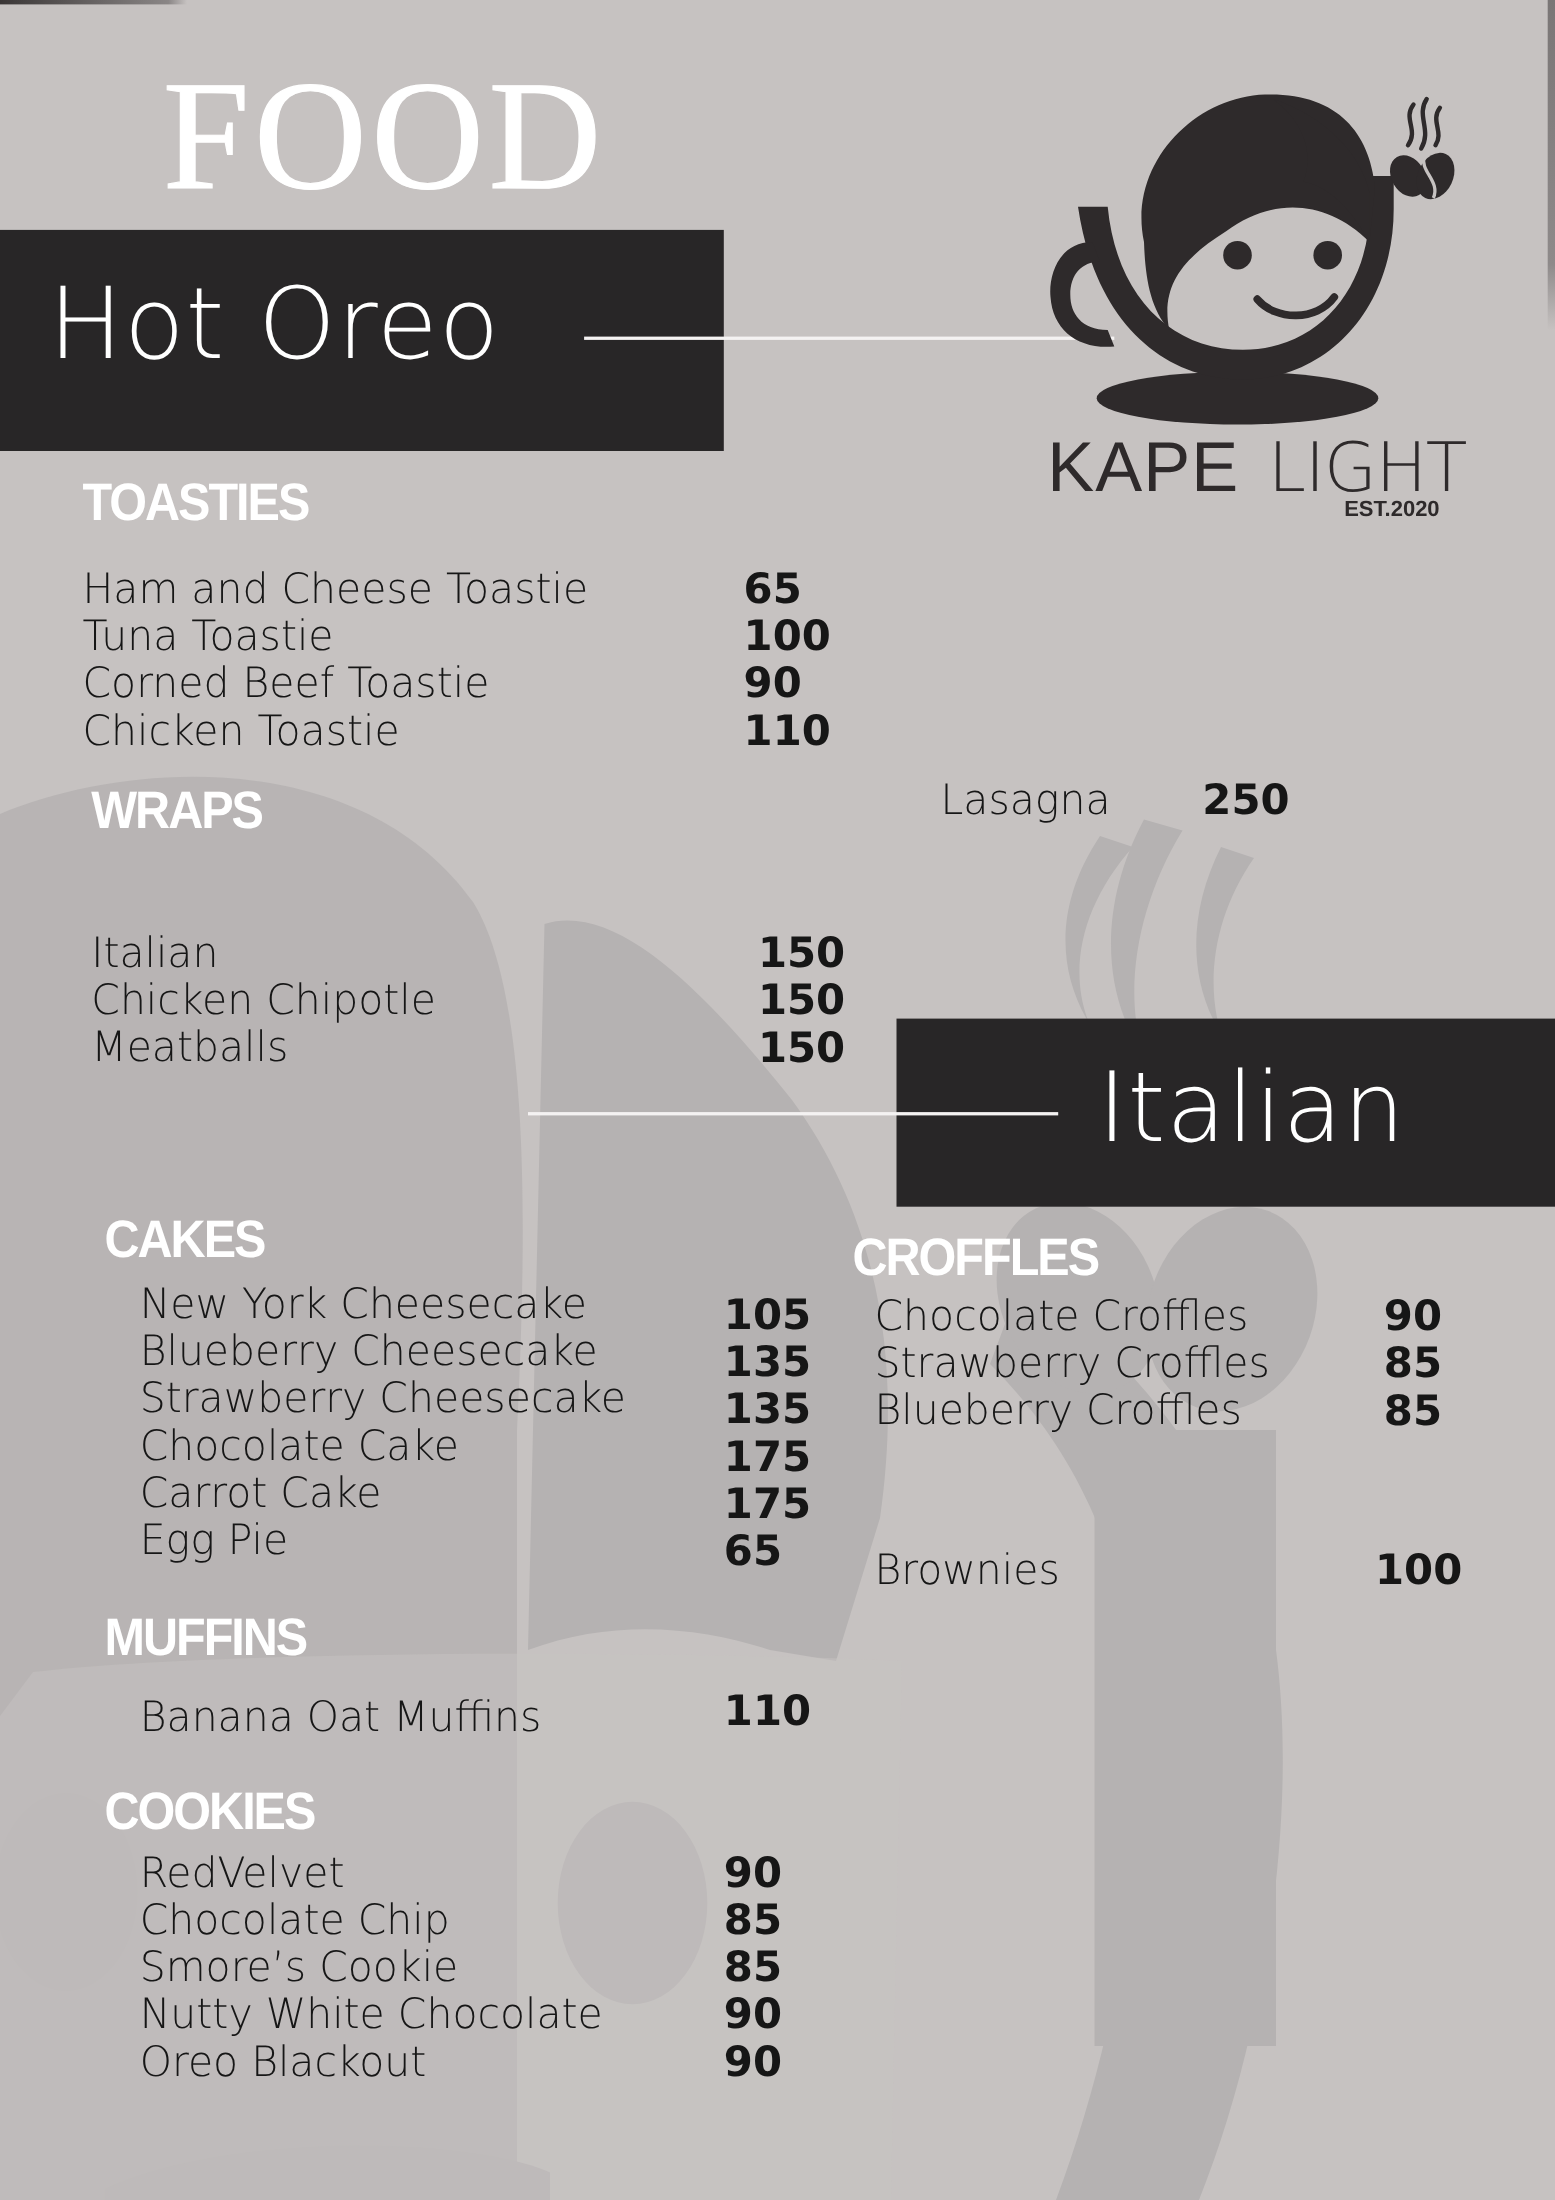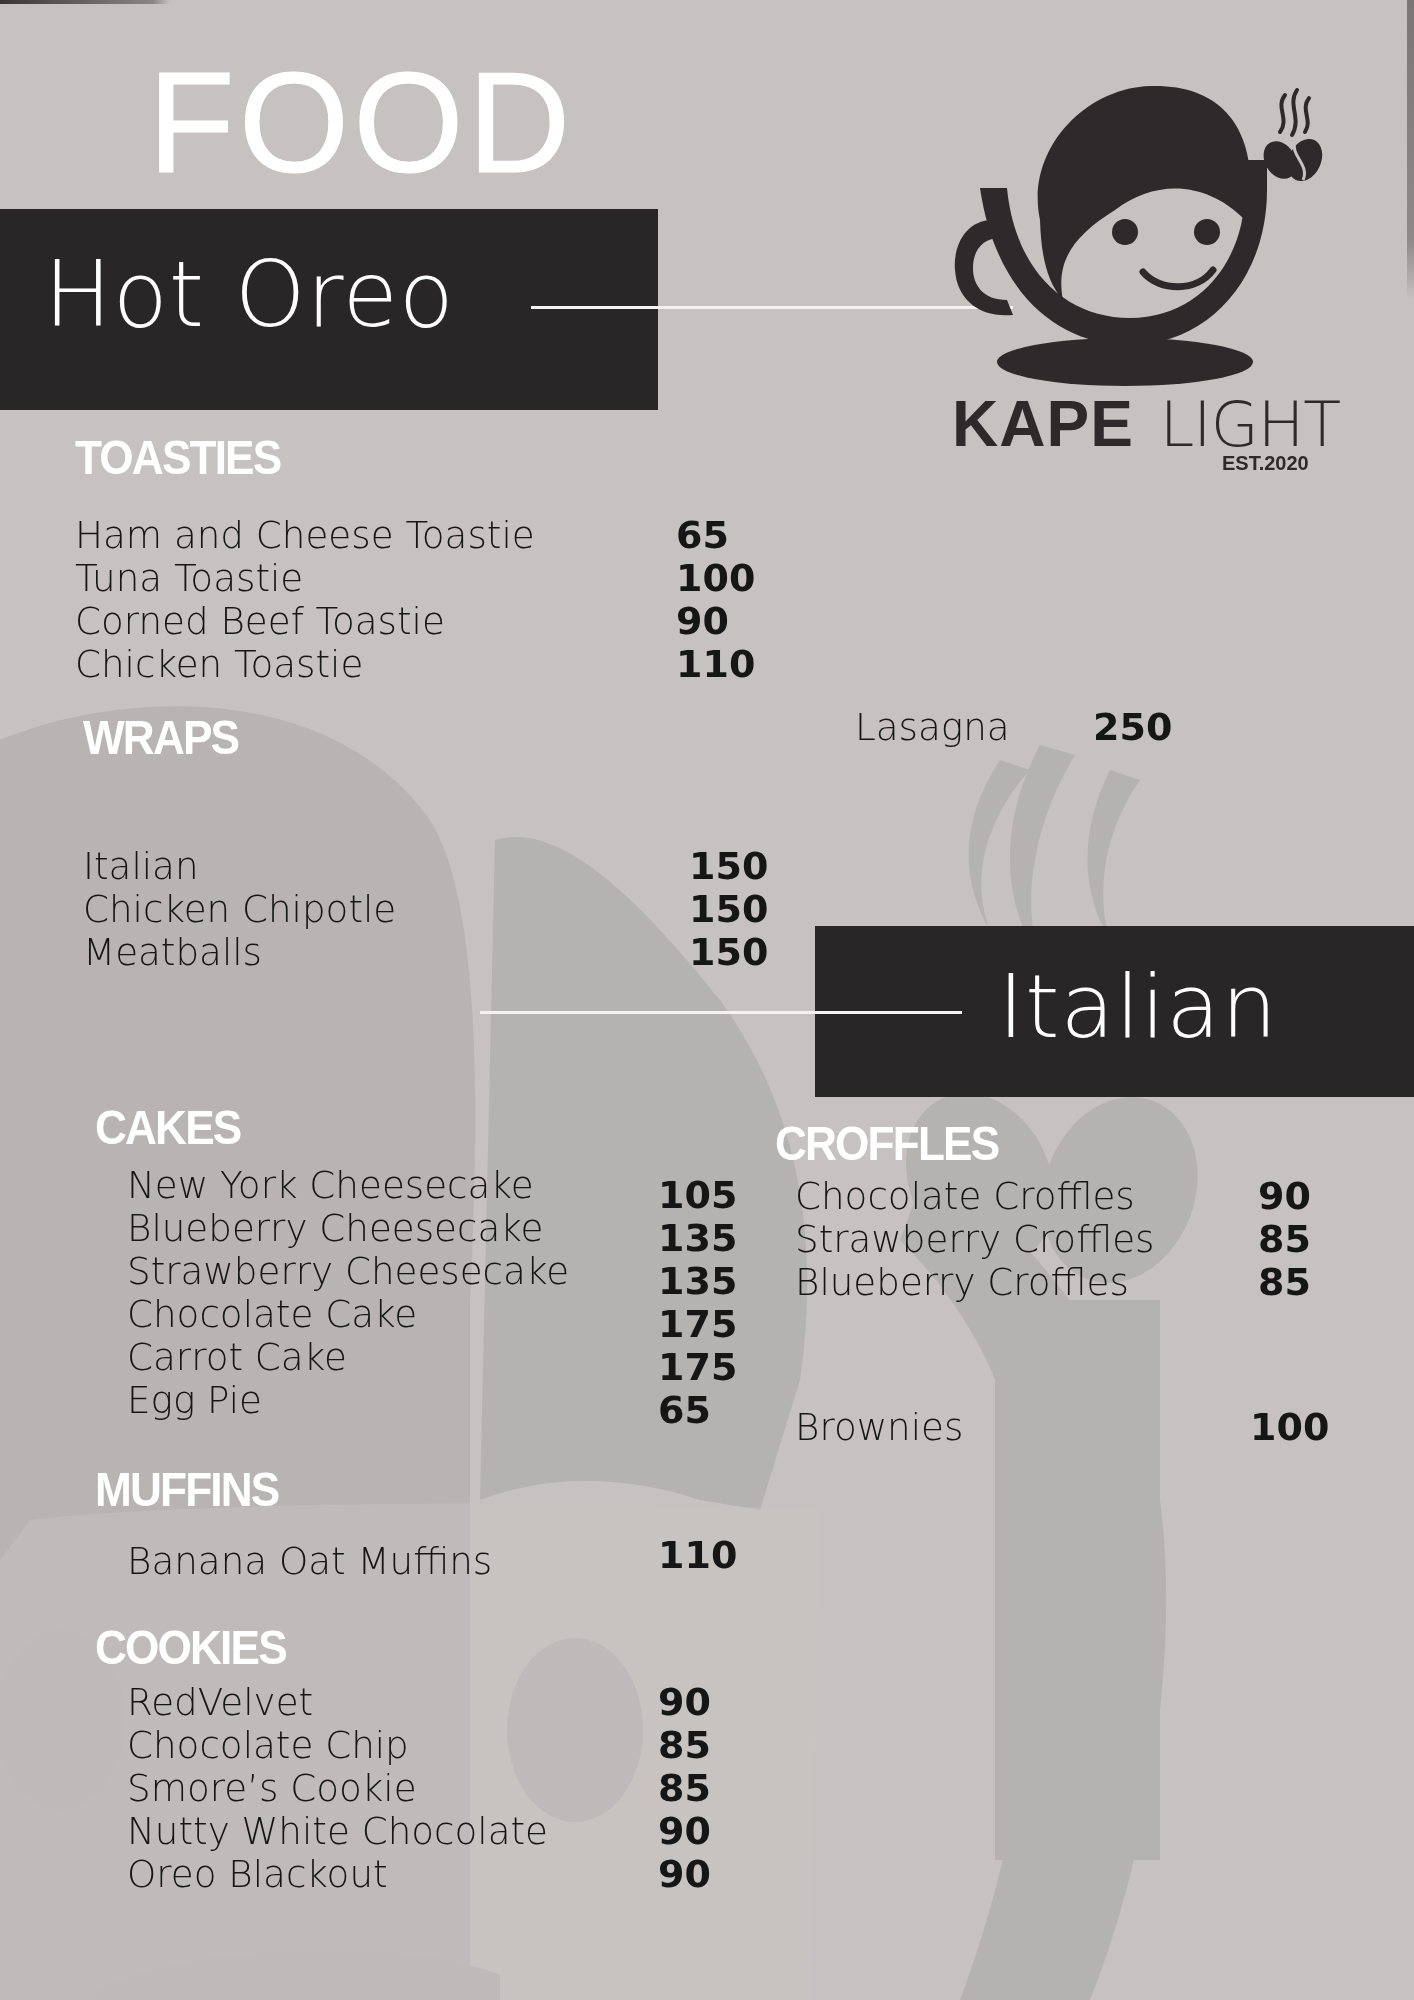--- a/index.html
+++ b/index.html
@@ -8,21 +8,21 @@
     background: #c6c2c1;
     font-family: "DejaVu Sans", sans-serif;
     color: #141414;
   }
   .watermark { position: absolute; left: 0; top: 0; width: 1414px; height: 2000px; pointer-events: none; }
   .top-strip { position: absolute; left: 0; top: 0; width: 170px; height: 4px; background: linear-gradient(90deg,#3a3636,#8a8686 90%, transparent); }
   .right-strip { position: absolute; right: 0; top: 0; width: 7px; height: 300px; background: linear-gradient(180deg,#7a7676,#8e8a8a 80%, transparent); }
 
   .page-title {
     position: absolute; left: 148px; top: 52px;
-    font-family: Liberation Sans, sans-serif; font-weight: 300;
+    font-family: Liberation Serif, serif; font-weight: 300;
     font-size: 142px; line-height: 1; color: #ffffff; letter-spacing: 4px;
     -webkit-text-stroke: 1px #ffffff;
   }
   .section-box { position: absolute; background: #282627; }
   .hot-box { left: 0; top: 209px; width: 658px; height: 201px; }
   .pastry-box { left: 815px; top: 926px; width: 599px; height: 171px; }
   .section-title {
     position: absolute; color: #ffffff; font-family: "DejaVu Sans", sans-serif;
     font-weight: 300; line-height: 1;
   }
@@ -47,21 +47,21 @@
     transform: scaleX(0.98); transform-origin: left center;
   }
   .item-price {
     position: absolute; top: 0; white-space: nowrap;
     font-family: "DejaVu Sans", sans-serif; font-weight: 700;
     font-size: 38px; line-height: 43px; color: #161616;
   }
 
   .logo { position: absolute; left: 945px; top: 60px; width: 400px; height: 420px; }
   .logo-name { position: absolute; left: 952px; top: 392px; white-space: nowrap; line-height: 1; color: #2e2a2b; }
-  .logo-kape { font-family: "Liberation Sans", sans-serif; font-weight: 700; font-size: 64px; letter-spacing: 1px; }
+  .logo-kape { font-family: "Liberation Sans", sans-serif; font-weight: 400; font-size: 64px; letter-spacing: 1px; }
   .logo-light { font-family: "DejaVu Sans", sans-serif; font-weight: 300; font-size: 62px; letter-spacing: -1px; margin-left: 26px; }
   .logo-est { position: absolute; left: 1222px; top: 452px; font-family: "Liberation Sans", sans-serif; font-weight: 700; font-size: 20px; color: #2e2a2b; }
 </style>
 </head>
 <body>
 
 <svg class="watermark" viewBox="0 0 1414 2000" xmlns="http://www.w3.org/2000/svg">
   <g fill="#b5b2b2">
 
     <path d="M0 740 C 120 690, 330 680, 430 820 C 480 900, 480 1100, 470 1300 L 470 2000 L 0 2000 Z" opacity="0.85"></path>

